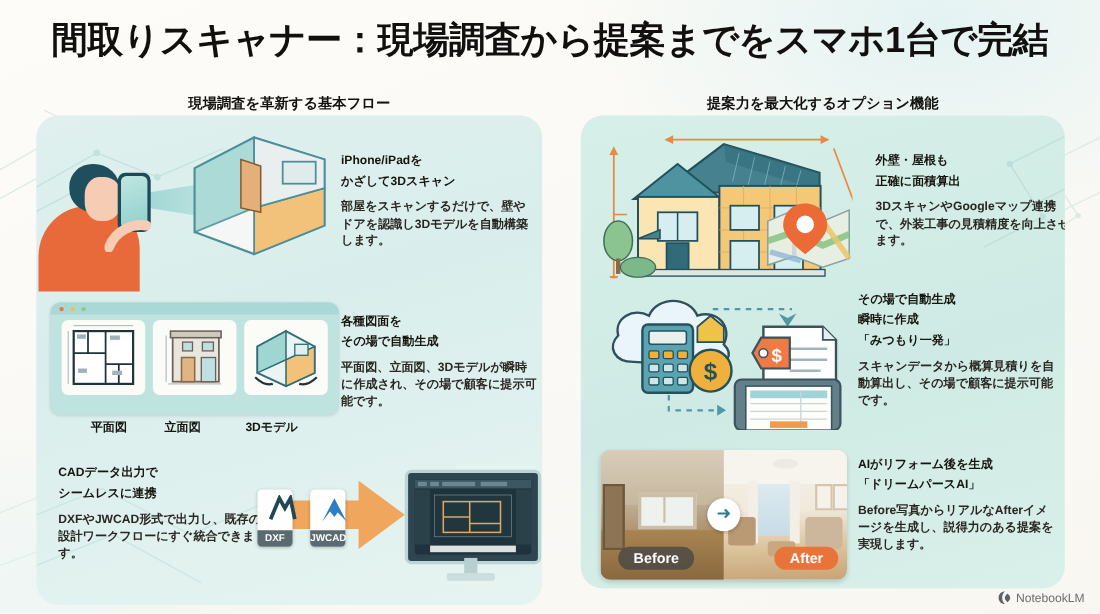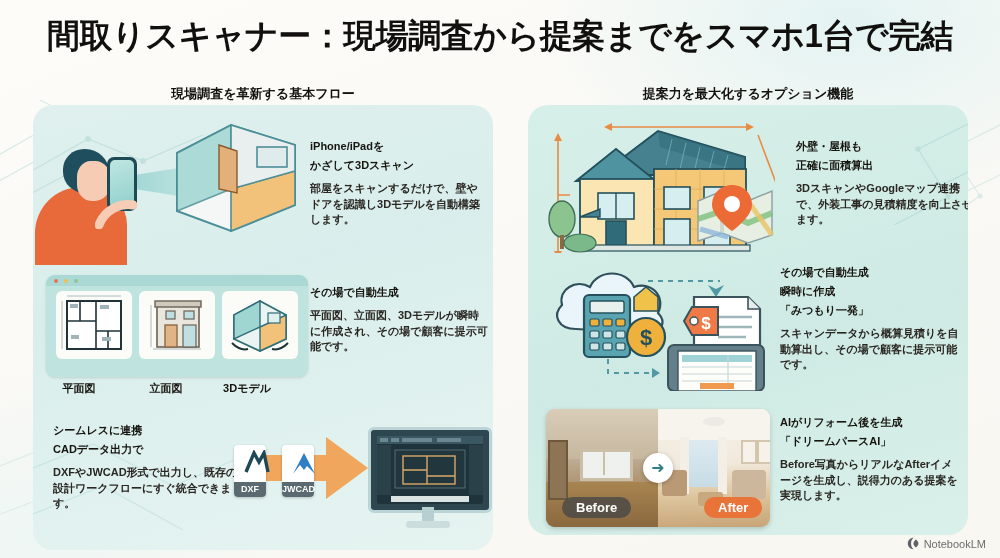--- a/index.html
+++ b/index.html
@@ -212,35 +212,36 @@
       <div class="thumb" style="left:176px;">
         <svg style="width:100%;height:100%" viewBox="0 0 76 68">
           <polygon points="12,24 38,10 64,24 64,48 38,60 12,48" fill="#e9f4f3" stroke="#2f6d77" stroke-width="1.8"></polygon>
           <polygon points="12,24 38,10 38,36 12,48" fill="#9fd6d2" stroke="#2f6d77" stroke-width="1.4"></polygon>
           <polygon points="38,36 64,24 64,48 38,60" fill="#f2c27a" stroke="#2f6d77" stroke-width="1.4"></polygon>
           <rect x="46" y="22" width="12" height="10" fill="#dff0ef" stroke="#2f6d77" stroke-width="1.2"></rect>
           <path d="M10 52 q8 8 16 6 M66 52 q-8 8 -16 6" stroke="#1f3338" stroke-width="2" fill="none"></path>
         </svg>
       </div>
     </div>
-    <div class="thumb-lab" style="left:6px;top:276px;">平面図</div>
+    <div class="thumb-lab" style="left:26px;top:276px;">平面図</div>
     <div class="thumb-lab" style="left:93px;top:276px;">立面図</div>
     <div class="thumb-lab" style="left:174px;top:276px;">3Dモデル</div>
 
     <div class="blk" style="left:277px;top:178px;width:178px;">
       <h3>
+        <span class="l">各種図面を</span>
         <span class="l">その場で自動生成</span>
       </h3>
       <p>平面図、立面図、3Dモデルが瞬時に作成され、その場で顧客に提示可能です。</p>
     </div>
 
     <div class="blk" style="left:20px;top:316px;width:190px;">
       <h3>
+        <span class="l">CADデータ出力で</span>
         <span class="l">シームレスに連携</span>
-        <span class="l">CADデータ出力で</span>
       </h3>
       <p>DXFやJWCAD形式で出力し、既存の設計ワークフローにすぐ統合できます。</p>
     </div>
 
     <div class="ill" style="left:195px;top:310px;width:258px;height:128px">
       <svg style="position:absolute;left:12px;top:18px;width:130px;height:70px" viewBox="0 0 130 70">
         <path d="M0 22 H86 V4 L128 35 L86 66 V48 H0 Z" fill="#f0a65c"></path>
       </svg>
       <div class="fileicon" style="left:6px;top:30px;">
         <svg style="position:absolute;left:8px;top:5px;width:28px;height:26px" viewBox="0 0 28 26">

